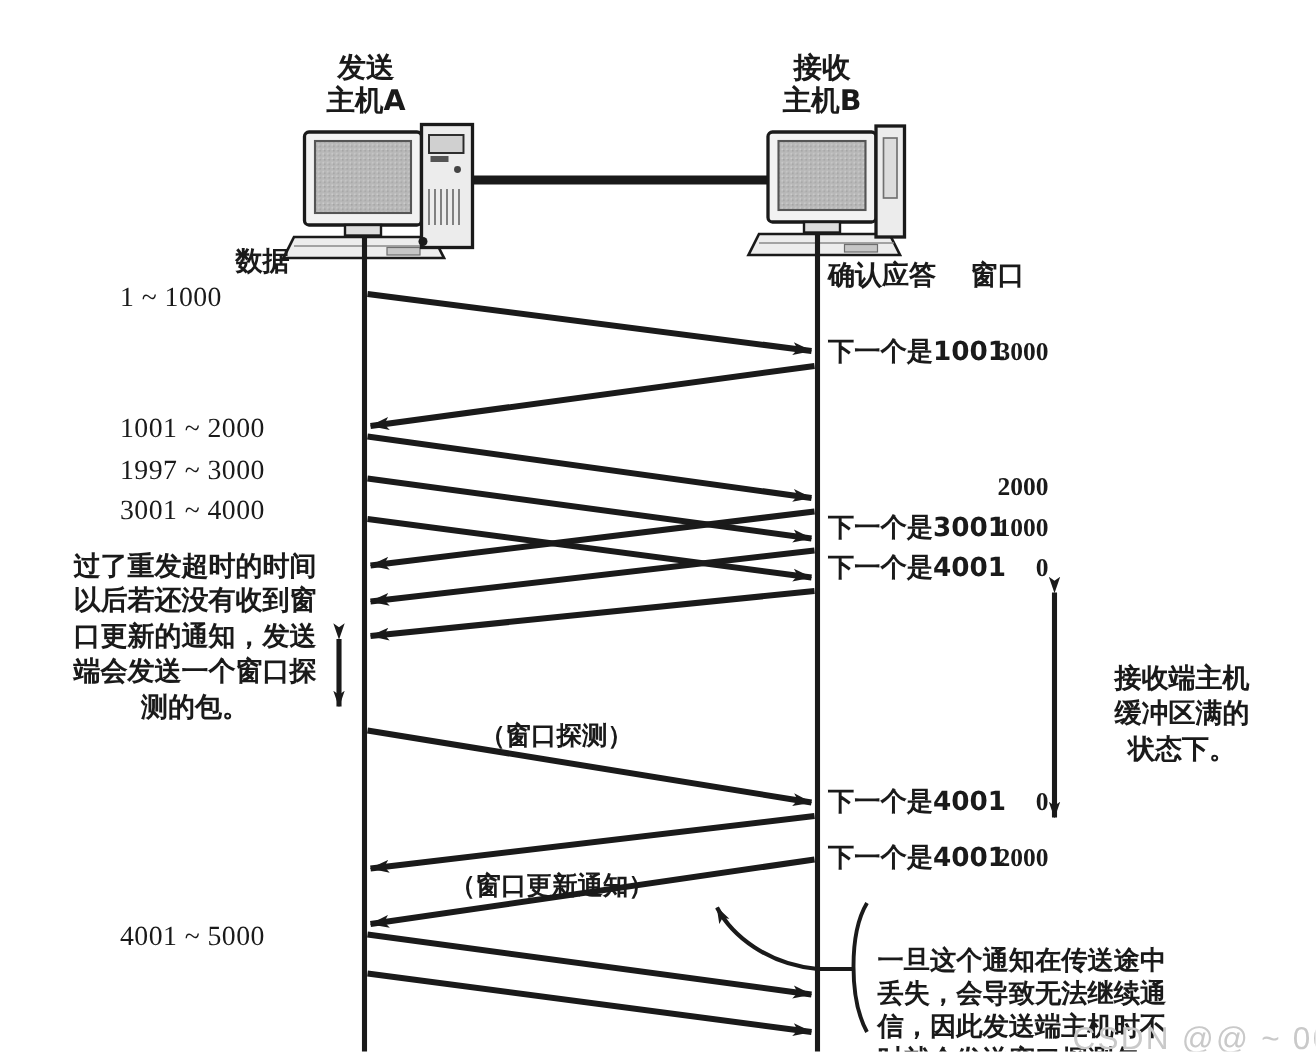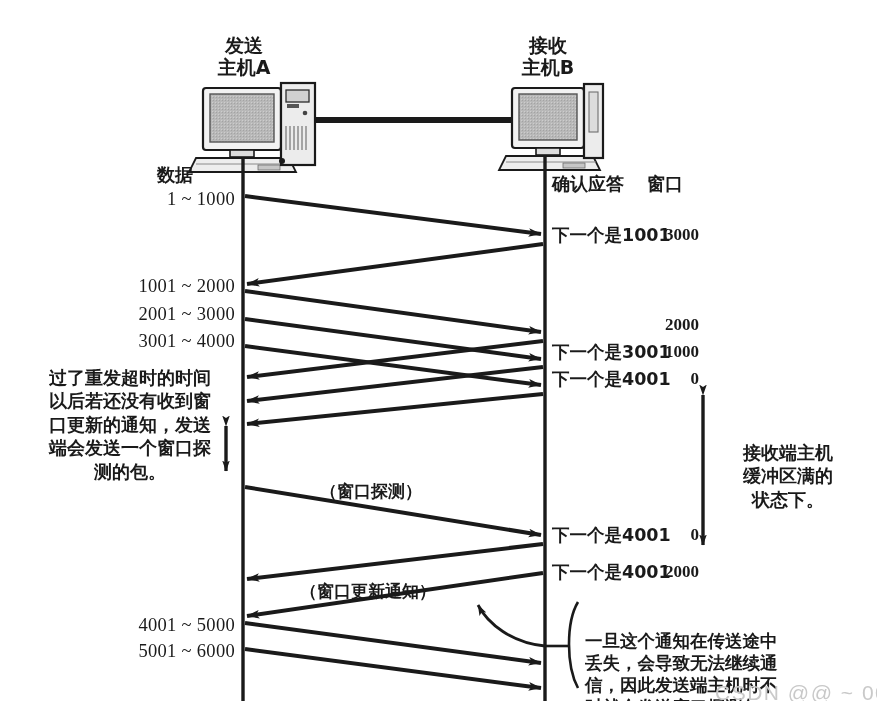--- a/index.html
+++ b/index.html
@@ -34,21 +34,21 @@
     font-weight: bold;
     text-align: center;
     line-height: 1.18;
   }
   .colhead {
     font-size: 18px;
     font-weight: bold;
   }
   .seq {
     font-size: 18.5px;
-    text-align: right;
+    text-align: left;
     letter-spacing: 0.3px;
   }
   .ack {
     font-size: 17.5px;
     font-weight: bold;
   }
   .winnum {
     font-size: 17px;
     font-weight: bold;
     text-align: right;
@@ -196,24 +196,23 @@
   <div class="lbl host-title cjk" style="left:502px; top:18px; width:92px;"><span>接收</span><br><span>主机B</span></div>
 
   <div class="lbl colhead cjk" style="left:157px; top:148px;">数据</div>
 
   <div class="lbl colhead cjk" style="left:552px; top:157px;">确认应答</div>
 
   <div class="lbl colhead cjk" style="left:647px; top:157px;">窗口</div>
 
   <div class="lbl seq" style="left:80px; top:172px; width:155px;">1 ~ 1000</div>
   <div class="lbl seq" style="left:80px; top:259px; width:155px;">1001 ~ 2000</div>
-  <div class="lbl seq" style="left:80px; top:287px; width:155px;">2001 ~ 3000</div>
+  <div class="lbl seq" style="left:80px; top:287px; width:155px;">1997 ~ 3000</div>
   <div class="lbl seq" style="left:80px; top:314px; width:155px;">3001 ~ 4000</div>
   <div class="lbl seq" style="left:80px; top:598px; width:155px;">4001 ~ 5000</div>
-  <div class="lbl seq" style="left:80px; top:624px; width:155px;">5001 ~ 6000</div>
 
   <div class="lbl ack cjk" style="left:552px; top:209px;">下一个是1001</div>
   <div class="lbl winnum" style="left:645px; top:209px;">3000</div>
 
   <div class="lbl winnum" style="left:645px; top:299px;">2000</div>
 
   <div class="lbl ack cjk" style="left:552px; top:326px;">下一个是3001</div>
   <div class="lbl winnum" style="left:645px; top:326px;">1000</div>
 
   <div class="lbl ack cjk" style="left:552px; top:353px;">下一个是4001</div>

